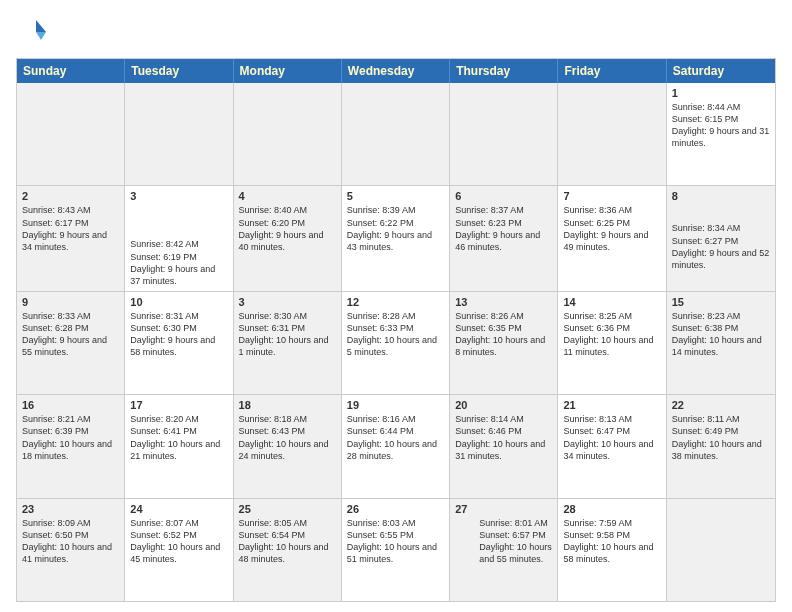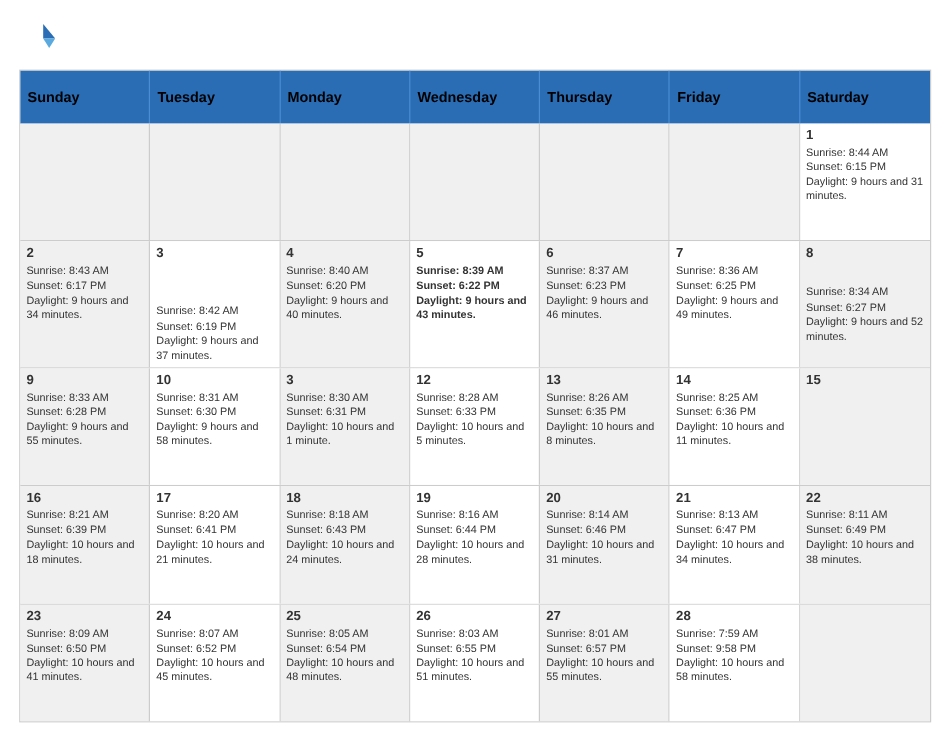--- a/index.html
+++ b/index.html
@@ -64,24 +64,24 @@
       display: flex;
       flex-direction: column;
       border: 1px solid #ccc;
     }
     .cal-header {
       display: grid;
       grid-template-columns: repeat(7, 1fr);
       background: #2a6db5;
     }
     .cal-header-cell {
-      color: #000000;
+      color: #fef9c3;
       font-size: 12px;
       font-weight: bold;
-      padding: 15px 6px;
+      padding: 5px 6px;
       text-align: left;
       border-right: 1px solid #4a8dd5;
     }
     .cal-header-cell:last-child { border-right: none; }
     .cal-body {
       display: flex;
       flex-direction: column;
       flex: 1;
     }
     .cal-row {
@@ -174,21 +174,21 @@
 Daylight: 9 hours and 37 minutes.</div>
           </div>
           <div class="cal-cell shaded">
             <div class="day-num">4</div>
             <div class="day-info" style="white-space: pre-line;">Sunrise: 8:40 AM
 Sunset: 6:20 PM
 Daylight: 9 hours and 40 minutes.</div>
           </div>
           <div class="cal-cell">
             <div class="day-num">5</div>
-            <div class="day-info" style="white-space: pre-line; font-weight: bold;">Sunrise: 8:39 AM
+            <div class="day-info" style="white-space: pre-line;">Sunrise: 8:39 AM
 Sunset: 6:22 PM
 Daylight: 9 hours and 43 minutes.</div>
           </div>
           <div class="cal-cell shaded">
             <div class="day-num">6</div>
             <div class="day-info" style="white-space: pre-line;">Sunrise: 8:37 AM
 Sunset: 6:23 PM
 Daylight: 9 hours and 46 minutes.</div>
           </div>
           <div class="cal-cell">
@@ -236,20 +236,23 @@
 Daylight: 10 hours and 8 minutes.</div>
           </div>
           <div class="cal-cell">
             <div class="day-num">14</div>
             <div class="day-info" style="white-space: pre-line;">Sunrise: 8:25 AM
 Sunset: 6:36 PM
 Daylight: 10 hours and 11 minutes.</div>
           </div>
           <div class="cal-cell shaded">
             <div class="day-num">15</div>
+            <div class="day-info" style="white-space: pre-line;">Sunrise: 8:23 AM
+Sunset: 6:38 PM
+Daylight: 10 hours and 14 minutes.</div>
           </div>
         </div>
         <div class="cal-row">
           <div class="cal-cell shaded">
             <div class="day-num">16</div>
             <div class="day-info" style="white-space: pre-line;">Sunrise: 8:21 AM
 Sunset: 6:39 PM
 Daylight: 10 hours and 18 minutes.</div>
           </div>
           <div class="cal-cell">
@@ -309,21 +312,21 @@
 Daylight: 10 hours and 48 minutes.</div>
           </div>
           <div class="cal-cell">
             <div class="day-num">26</div>
             <div class="day-info" style="white-space: pre-line;">Sunrise: 8:03 AM
 Sunset: 6:55 PM
 Daylight: 10 hours and 51 minutes.</div>
           </div>
           <div class="cal-cell shaded">
             <div class="day-num">27</div>
-            <div class="day-info" style="white-space: pre-line;">Sunrise: 8:01 AM
+            <div class="day-info" style="white-space: pre-line; margin-left: 24px;">Sunrise: 8:01 AM
 Sunset: 6:57 PM
 Daylight: 10 hours and 55 minutes.</div>
           </div>
           <div class="cal-cell">
             <div class="day-num">28</div>
             <div class="day-info" style="white-space: pre-line;">Sunrise: 7:59 AM
 Sunset: 9:58 PM
 Daylight: 10 hours and 58 minutes.</div>
           </div>
           <div class="cal-cell shaded empty"></div>

